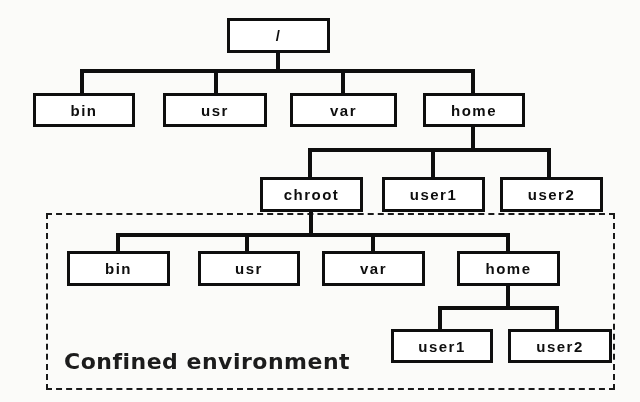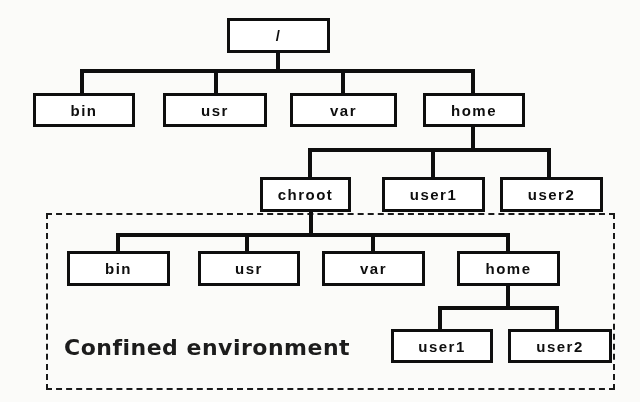--- a/index.html
+++ b/index.html
@@ -67,30 +67,30 @@
   <div class="vline" style="left:245px; top:233px; width:4px; height:21px;"></div>
   <div class="vline" style="left:371px; top:233px; width:4px; height:21px;"></div>
   <div class="vline" style="left:506px; top:233px; width:4px; height:21px;"></div>
 
   <div class="vline" style="left:506px; top:284px; width:4px; height:26px;"></div>
   <div class="hline" style="left:438px; top:306px; width:121px; height:4px;"></div>
   <div class="vline" style="left:438px; top:306px; width:4px; height:25px;"></div>
   <div class="vline" style="left:555px; top:306px; width:4px; height:25px;"></div>
 
   <div class="dashed-region" style="left:46px; top:213px; width:569px; height:177px;"></div>
-  <div class="confined-label" style="left:64px; top:335px;">Confined environment</div>
+  <div class="confined-label" style="left:64px; top:349px;">Confined environment</div>
 
   <div class="node" style="left:227px; top:18px; width:103px; height:35px;">/</div>
 
   <div class="node" style="left:33px;  top:93px; width:102px; height:34px;">bin</div>
   <div class="node" style="left:163px; top:93px; width:104px; height:34px;">usr</div>
   <div class="node" style="left:290px; top:93px; width:107px; height:34px;">var</div>
   <div class="node" style="left:423px; top:93px; width:102px; height:34px;">home</div>
 
-  <div class="node" style="left:260px; top:177px; width:91px; height:35px;">chroot</div>
+  <div class="node" style="left:260px; top:177px; width:103px; height:35px;">chroot</div>
   <div class="node" style="left:382px; top:177px; width:103px; height:35px;">user1</div>
   <div class="node" style="left:500px; top:177px; width:103px; height:35px;">user2</div>
 
   <div class="node" style="left:67px;  top:251px; width:103px; height:35px;">bin</div>
   <div class="node" style="left:198px; top:251px; width:102px; height:35px;">usr</div>
   <div class="node" style="left:322px; top:251px; width:103px; height:35px;">var</div>
   <div class="node" style="left:457px; top:251px; width:103px; height:35px;">home</div>
 
   <div class="node" style="left:391px; top:329px; width:102px; height:34px;">user1</div>
   <div class="node" style="left:508px; top:329px; width:104px; height:34px;">user2</div>

